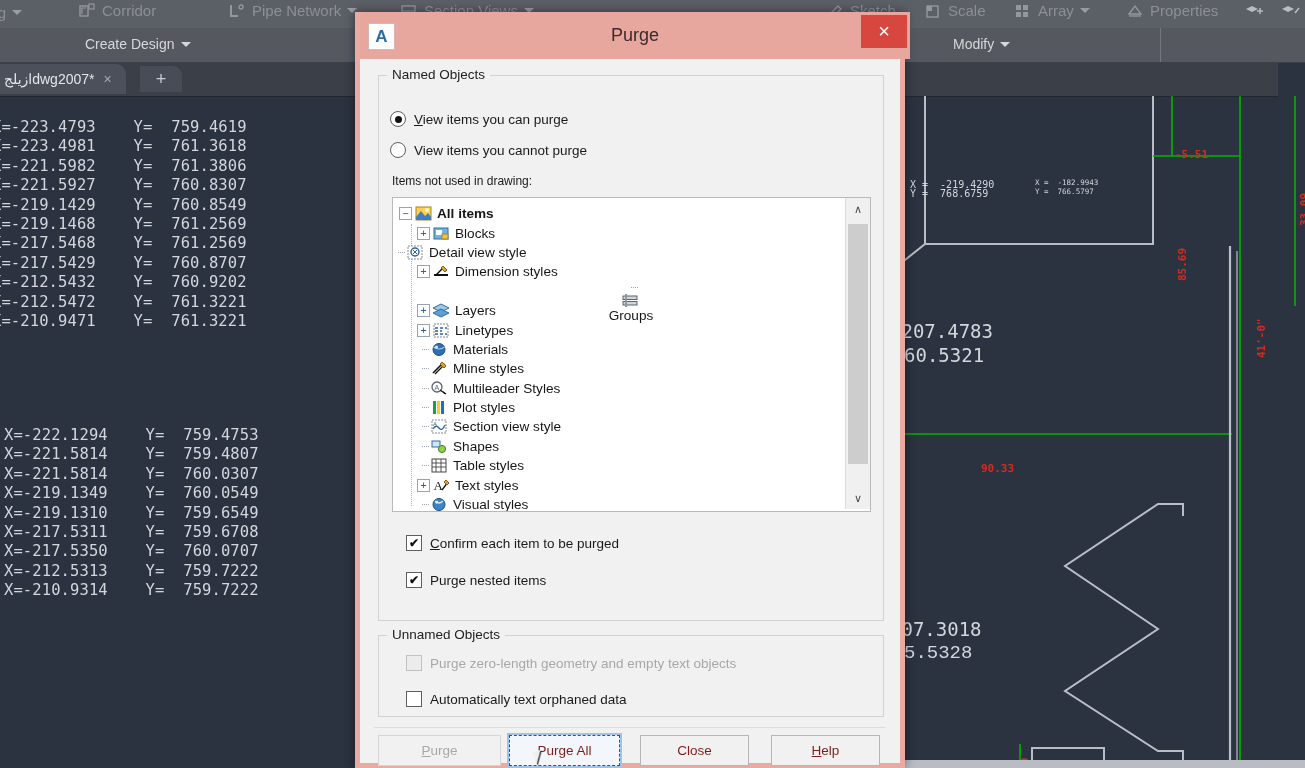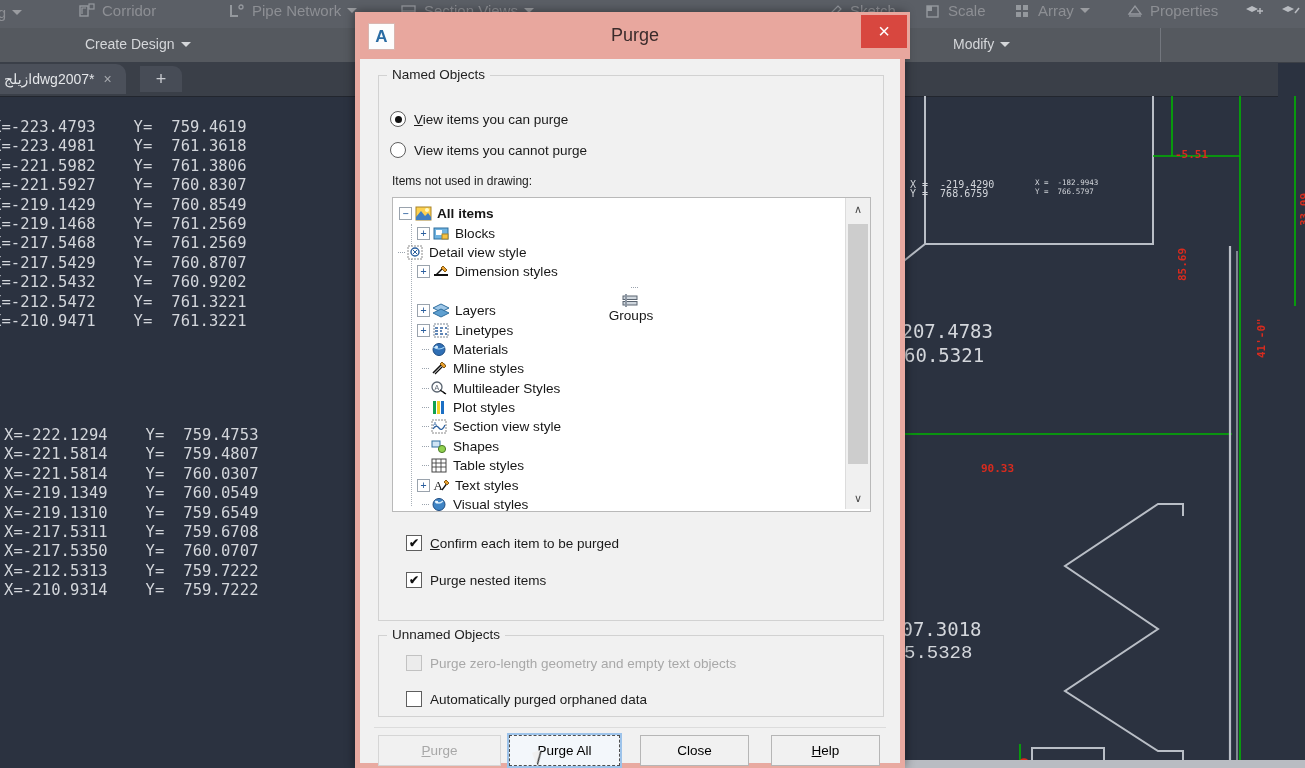--- a/index.html
+++ b/index.html
@@ -154,21 +154,21 @@
 
   
   .sbar{position:absolute;right:0;top:0;width:24px;height:311px;background:#f0f0f0;border-left:1px solid #dcdcdc;}
   .sbtn{width:24px;height:22px;background:#f0f0f0;display:flex;align-items:center;justify-content:center;color:#4a4a4a;font-size:11px;}
   .sthumb{position:absolute;left:2px;top:26px;width:20px;height:240px;background:#cdcdcd;}
 
   
   .btn{
     position:absolute;height:31px;background:#f1f1f1;border:1px solid #b6b6b6;
     display:flex;align-items:center;justify-content:center;
-    font-size:13.5px;color:#000000;box-sizing:border-box;
+    font-size:13.5px;color:#7f1d1d;box-sizing:border-box;
   }
   .btn.disabled{color:#a8a8a8;border-color:#d6d6d6;}
   .btn.focus{border:1px dashed #4e4e4e;outline:2px solid #9dc3ea;outline-offset:0px;background:#f3f7fb;}
   .sep-line{position:absolute;left:14px;width:512px;height:0;border-top:1px solid #dcdcdc;}
 
   .cursor{
     position:absolute;width:0;height:0;
     border-left:9px solid #f0f0f0;border-bottom:13px solid transparent;
     transform:rotate(-20deg);
     filter:drop-shadow(1px 1px 0 #333);
@@ -562,21 +562,21 @@
       <span class="group-title">Unnamed Objects</span>
     </div>
 
     <div class="check-row" style="left:46px;top:596px;">
       <span class="chk disabled"></span>
       <span class="lbl-disabled">Purge zero-length geometry and empty text objects</span>
     </div>
 
     <div class="check-row" style="left:46px;top:632px;">
       <span class="chk"></span>
-      <span><span>Automatically purged orphaned data</span></span>
+      <span><span>Automatically text orphaned data</span></span>
     </div>
 
     <div class="sep-line" style="top:668px;"></div>
 
     <div class="btn disabled" style="left:18px;top:676px;width:123px;">
       <span><span class="u">P</span><span>urge</span></span>
     </div>
     <div class="btn focus" style="left:149px;top:676px;width:111px;">
       <span><span>Purge All</span></span>
     </div>

